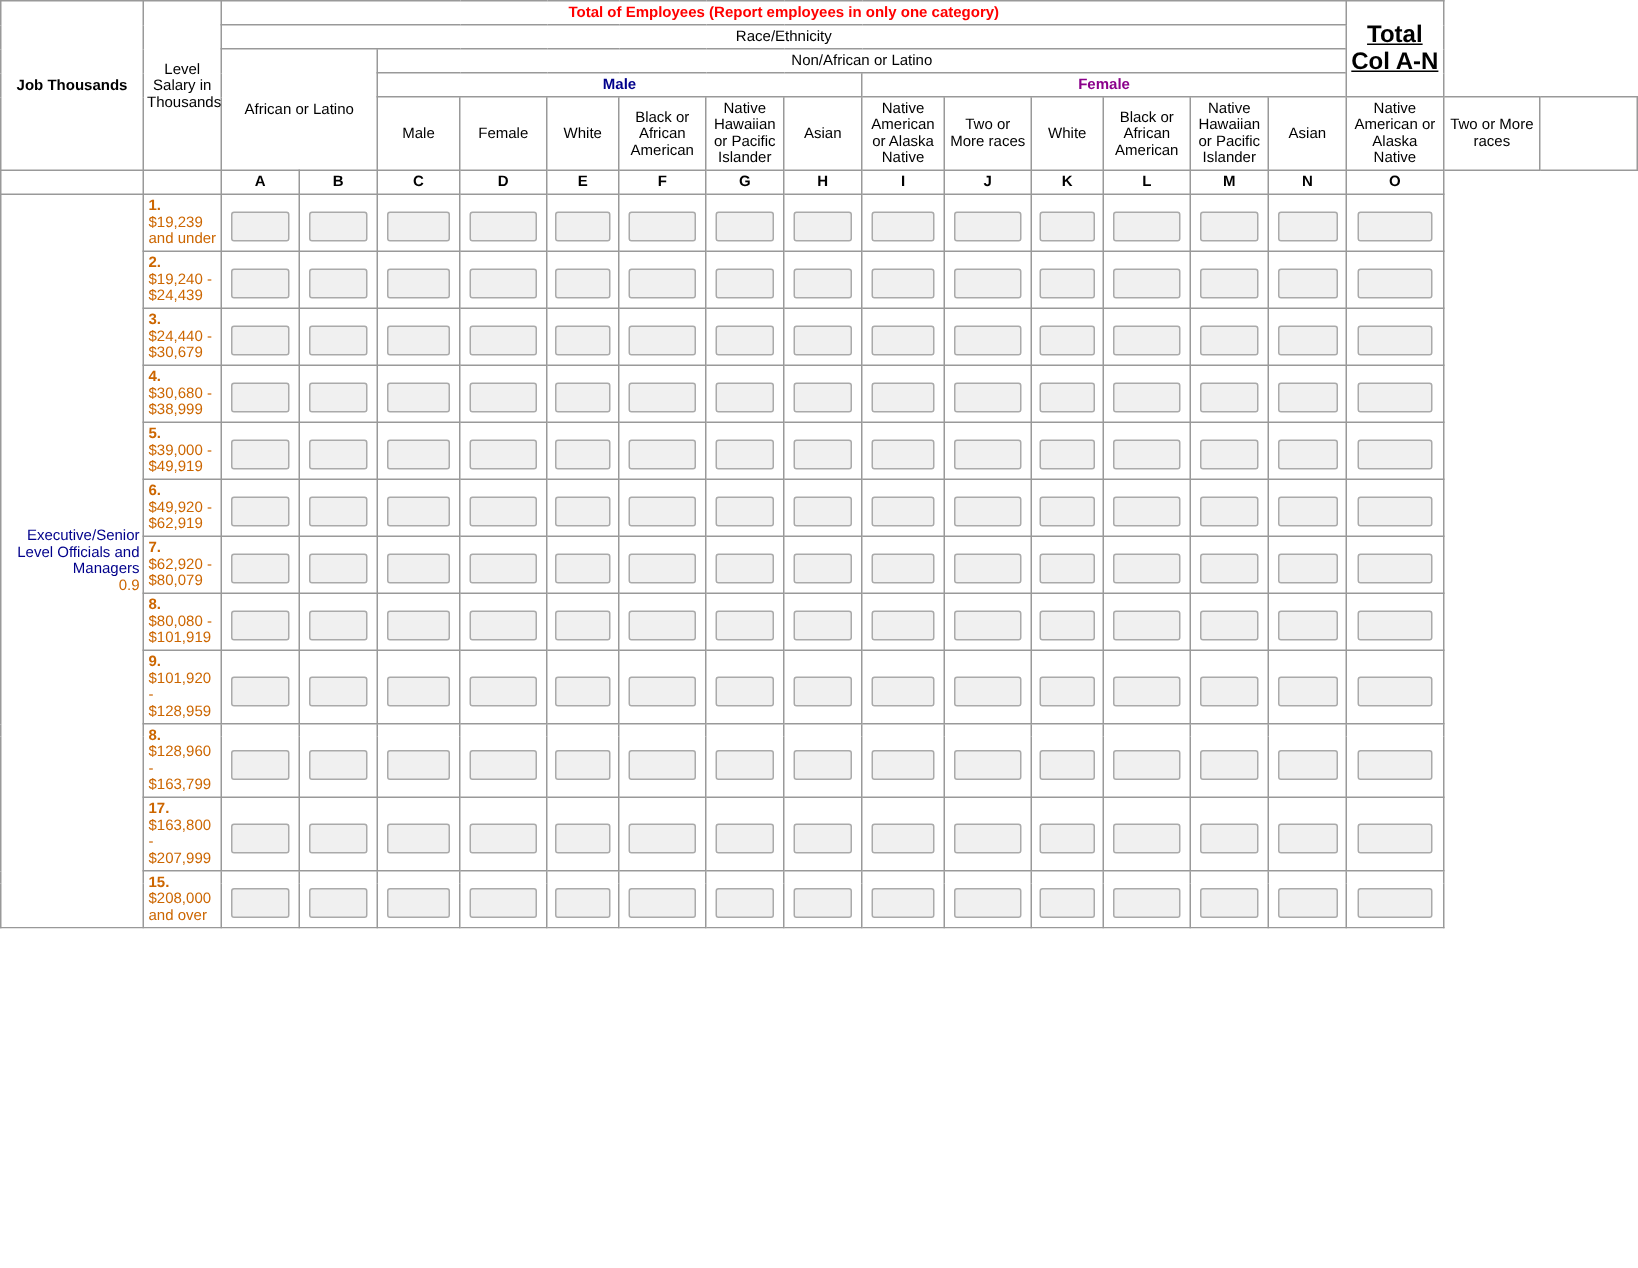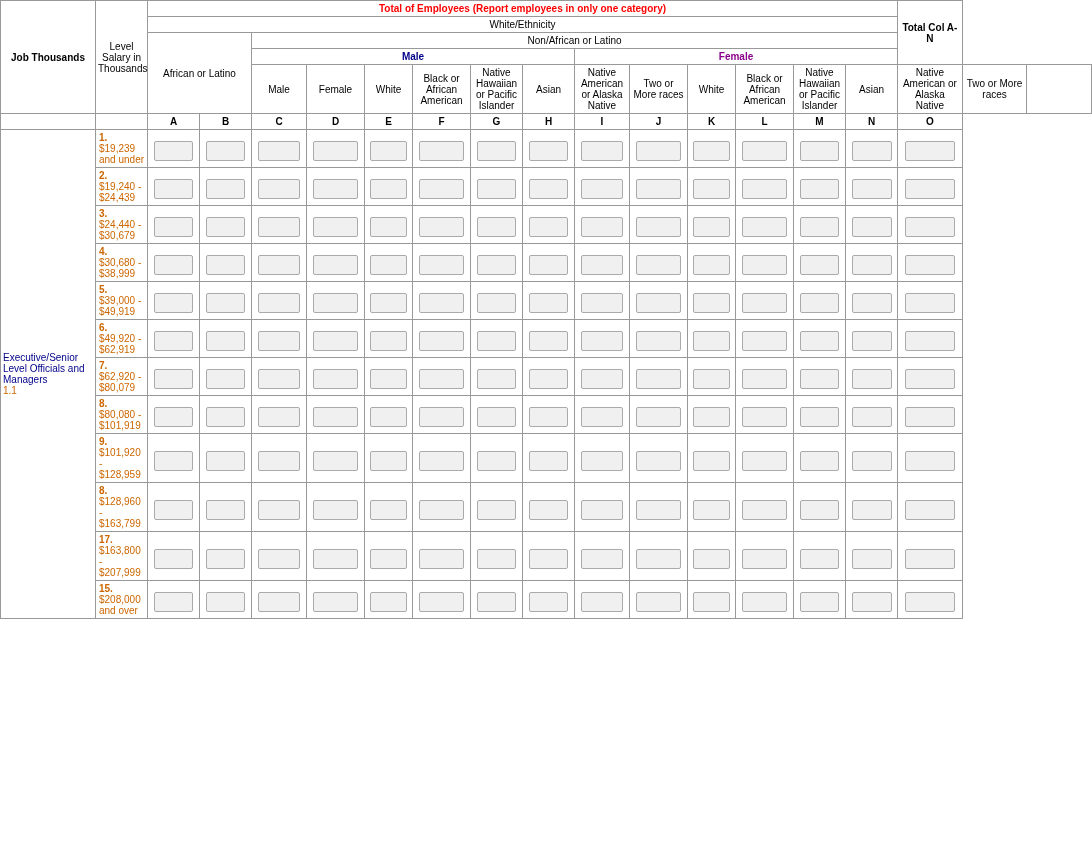--- a/index.html
+++ b/index.html
@@ -62,24 +62,24 @@
     <col style="width:48px">
     <col style="width:58px">
     <col style="width:52px">
     <col style="width:52px">
   </colgroup>
   <thead>
     <tr>
       <td rowspan="5" class="job-cat-cell">Job Thousands</td>
       <td rowspan="5" style="font-size:10px; text-align:center; vertical-align:middle;">Level Salary in Thousands</td>
       <td colspan="14" class="header-red">Total of Employees (Report employees in only one category)</td>
-      <td rowspan="4" style="font-weight:bold; font-size:10px;">Total Col A-N</td>
+      <td rowspan="4" style="font-weight:bold; font-size:16px;text-decoration:underline;">Total Col A-N</td>
     </tr>
     <tr>
-      <td colspan="14">White/Ethnicity</td>
+      <td colspan="14">Race/Ethnicity</td>
     </tr>
     <tr>
       <td rowspan="3" colspan="2">African or Latino</td>
       <td colspan="12">Non/African or Latino</td>
     </tr>
     <tr>
       <td colspan="6" class="male-group">Male</td>
       <td colspan="6" class="female-group">Female</td>
     </tr>
     <tr>
@@ -114,21 +114,21 @@
       <td class="col-letter">J</td>
       <td class="col-letter">K</td>
       <td class="col-letter">L</td>
       <td class="col-letter">M</td>
       <td class="col-letter">N</td>
       <td class="col-letter">O</td>
     </tr>
   </thead>
   <tbody id="salary-rows-body">
   <tr>
-        <td rowspan="24" style="text-align: left; vertical-align: middle; font-size: 10px;"><span style="color:#00008B; font-size:10px;">Executive/Senior Level Officials and Managers</span><br><span style="color:#CC6600; font-size:10px;">1.1</span></td>
+        <td rowspan="24" style="text-align: right; vertical-align: middle; font-size: 10px;"><span style="color:#00008B; font-size:10px;">Executive/Senior Level Officials and Managers</span><br><span style="color:#CC6600; font-size:10px;">0.9</span></td>
         <td rowspan="2" style="text-align: left; padding-left: 3px; vertical-align: middle; font-size: 10px; color: rgb(204, 102, 0);"><strong>1.</strong><br>$19,239 and under</td>
         <td style="height: 8px; border-bottom: none;"></td>
         <td style="height: 8px; border-bottom: none;"></td>
         <td style="height: 8px; border-bottom: none;"></td>
         <td style="height: 8px; border-bottom: none;"></td>
         <td style="height: 8px; border-bottom: none;"></td>
         <td style="height: 8px; border-bottom: none;"></td>
         <td style="height: 8px; border-bottom: none;"></td>
         <td style="height: 8px; border-bottom: none;"></td>
         <td style="height: 8px; border-bottom: none;"></td>

